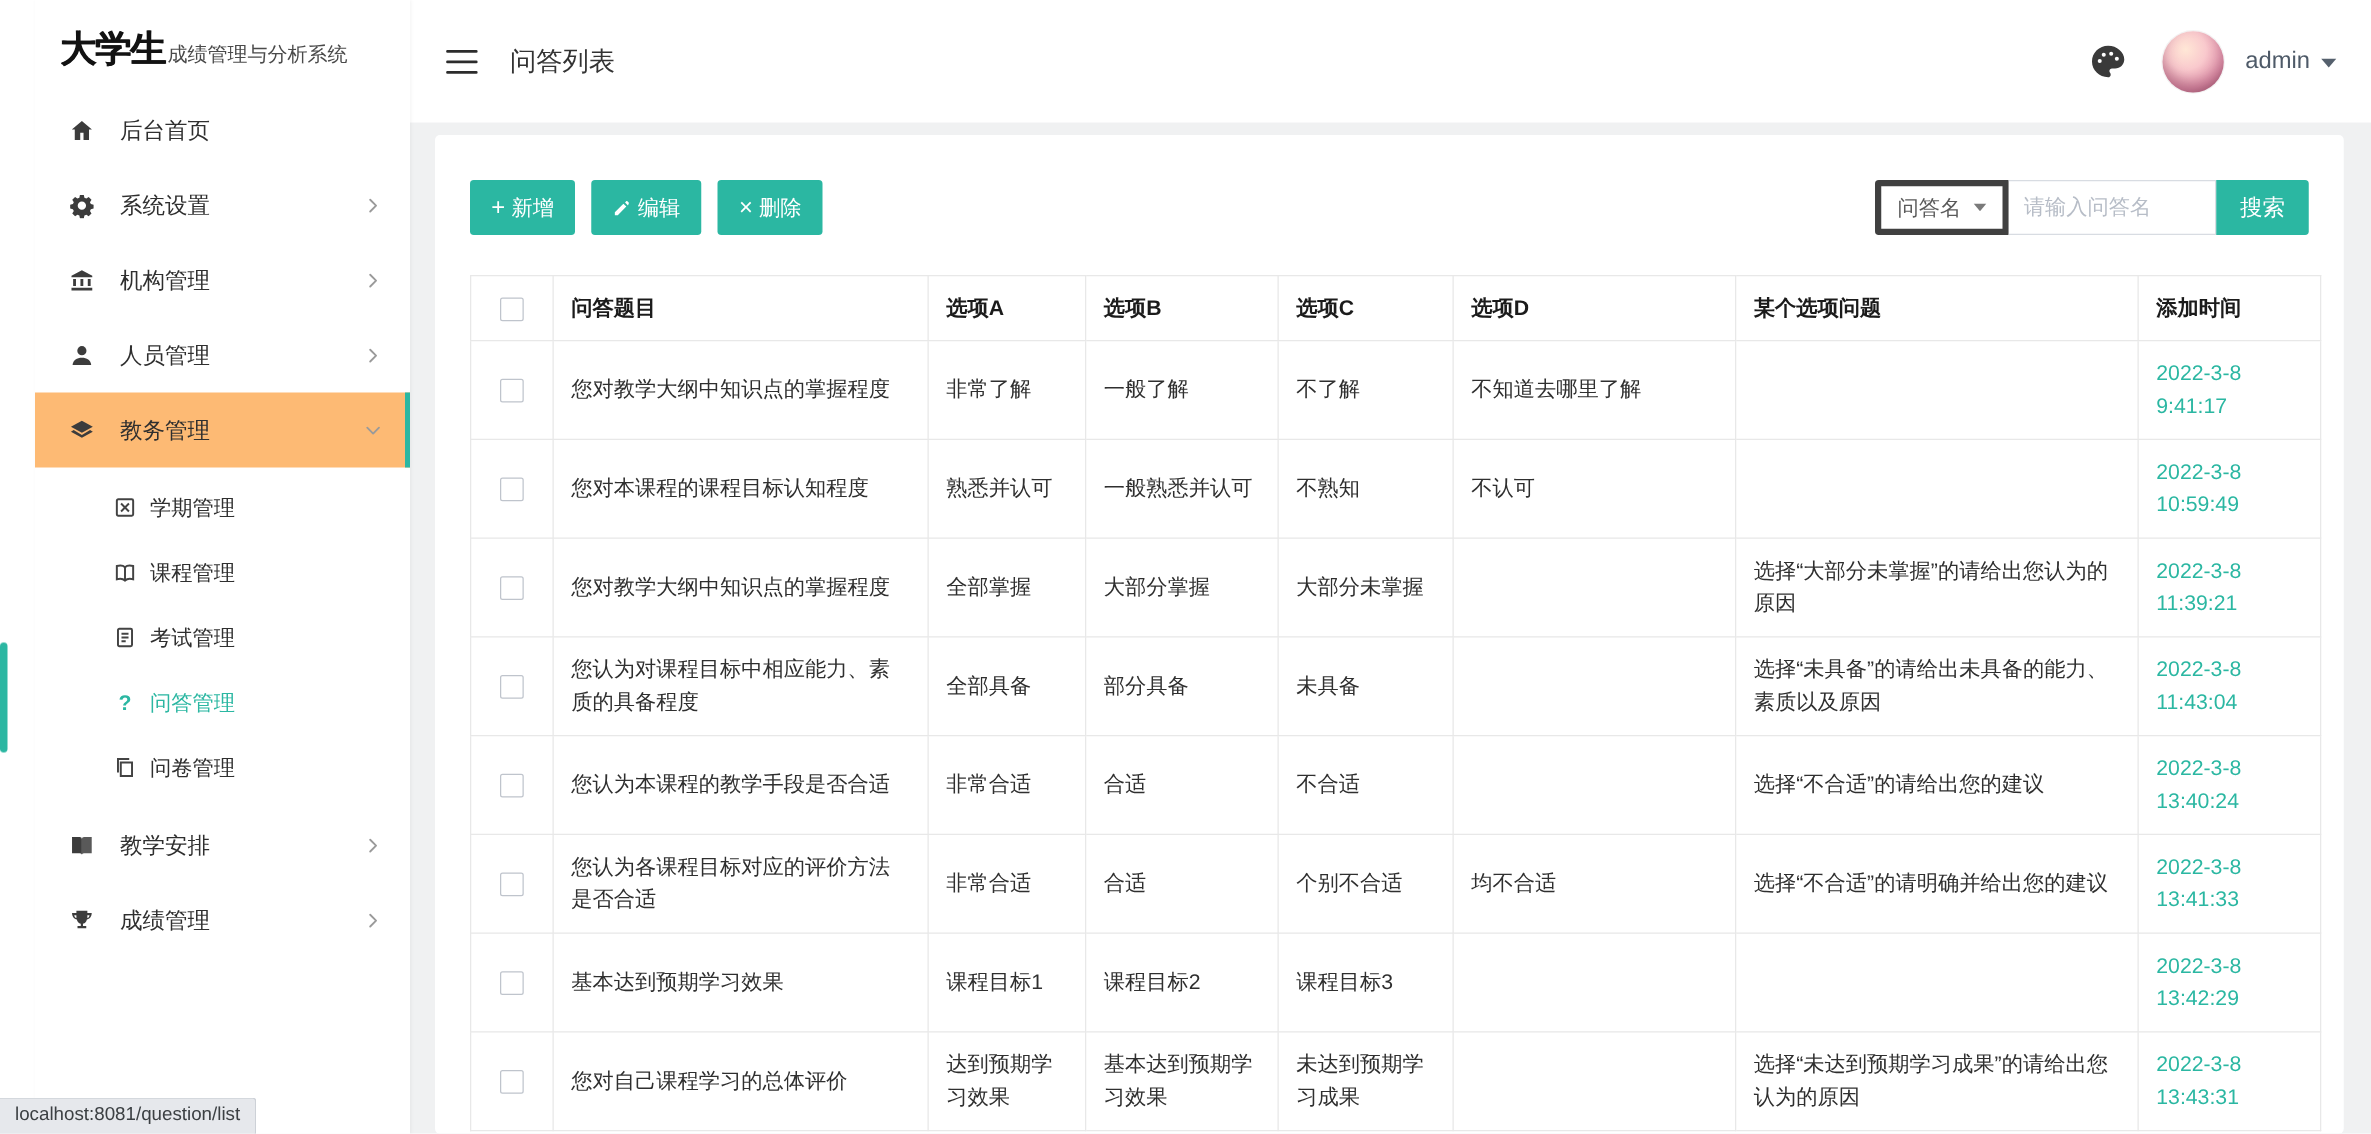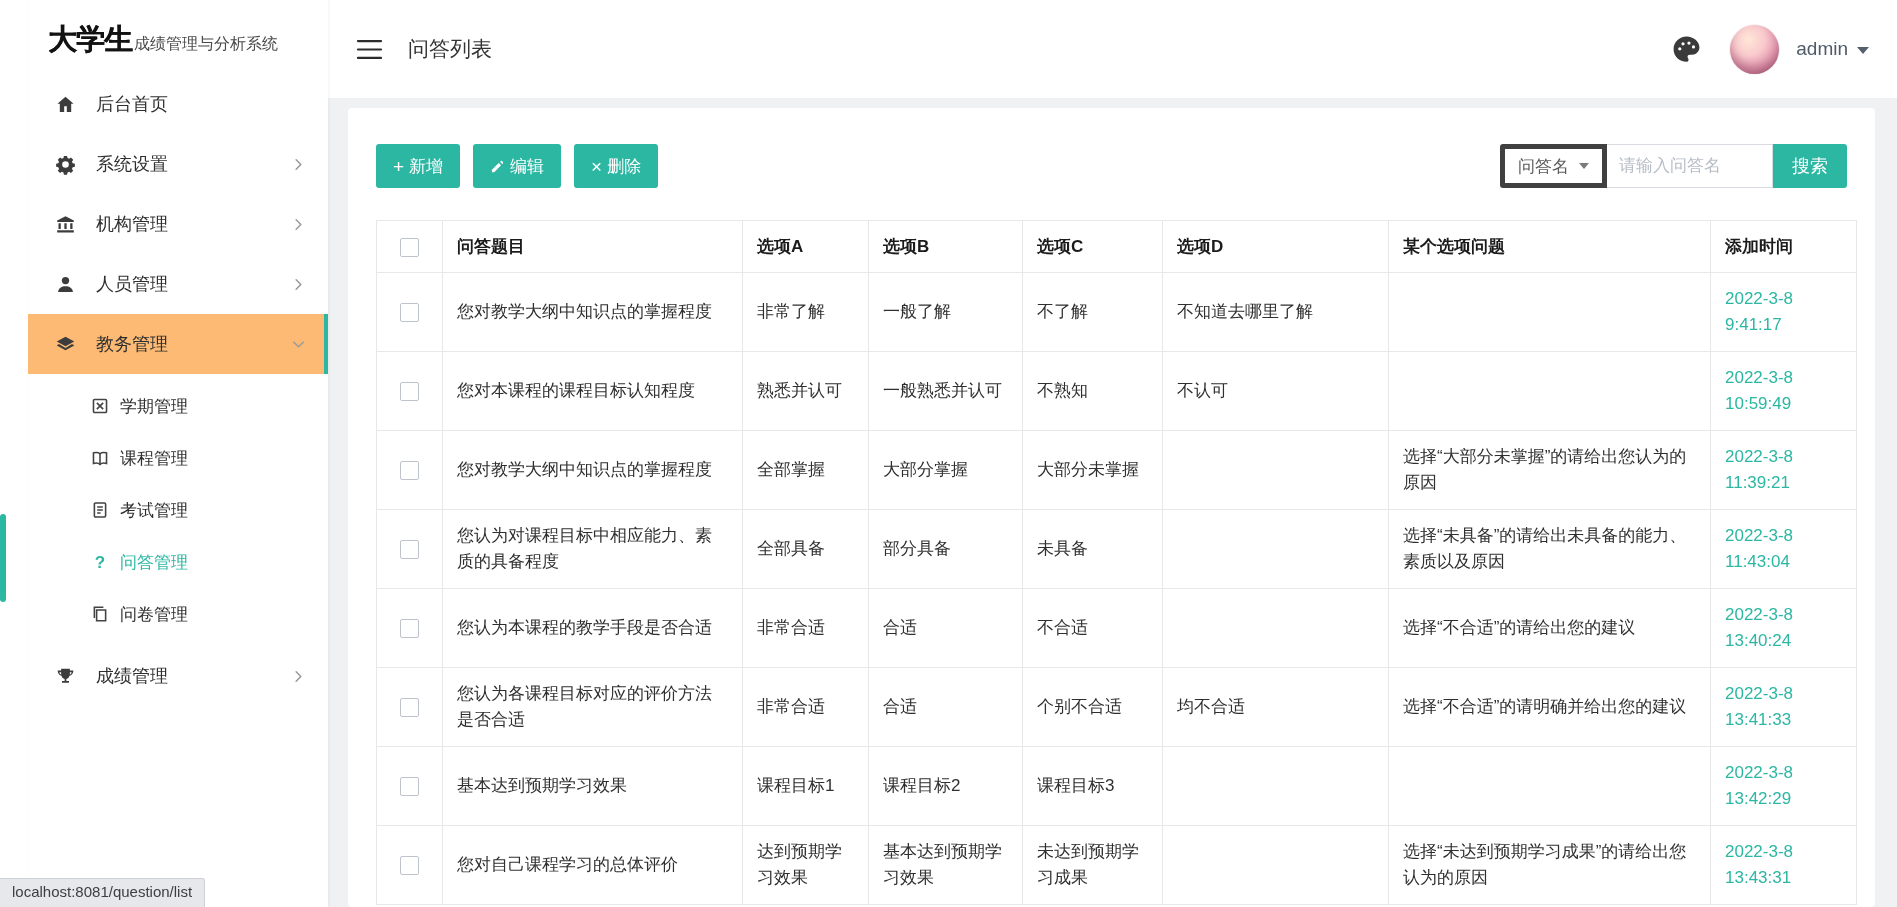--- a/index.html
+++ b/index.html
@@ -192,20 +192,34 @@
           </div>
           <div class="submenu-item">
             <span class="smi-icon">
               <svg viewBox="0 0 16 16" fill="none" stroke="currentColor" stroke-width="1.4">
                 <path d="M5 4.5h8v9.5H5z"></path>
                 <path d="M3 11.5V2h8"></path>
               </svg>
             </span>
             <span>问卷管理</span>
           </div>
+        </div>
+        <div class="menu-item">
+          <span class="mi-icon">
+            <svg viewBox="0 0 24 24" fill="currentColor">
+              <path d="M3 4h7a2 2 0 012 2v14a3 3 0 00-2-1H3z"></path>
+              <path d="M21 4h-7a2 2 0 00-2 2v14a3 3 0 012-1h7z" opacity=".85"></path>
+            </svg>
+          </span>
+          <span>教学安排</span>
+          <span class="mi-arrow">
+            <svg viewBox="0 0 16 16" fill="none" stroke="currentColor" stroke-width="1.6" stroke-linecap="round" stroke-linejoin="round">
+              <path d="M5.5 3l5 5-5 5"></path>
+            </svg>
+          </span>
         </div>
         <div class="menu-item">
           <span class="mi-icon">
             <svg viewBox="0 0 24 24" fill="currentColor">
               <path d="M7 3h10v2h4c0 3.5-2 5.5-4.4 6A5 5 0 0113 14.9V17h3v2H8v-2h3v-2.1A5 5 0 017.4 11C5 10.5 3 8.5 3 5h4zM5 7c.2 1.4 1 2.3 2 2.7V7zm14 0h-2v2.7c1-.4 1.8-1.3 2-2.7z"></path>
             </svg>
           </span>
           <span>成绩管理</span>
           <span class="mi-arrow">
             <svg viewBox="0 0 16 16" fill="none" stroke="currentColor" stroke-width="1.6" stroke-linecap="round" stroke-linejoin="round">

